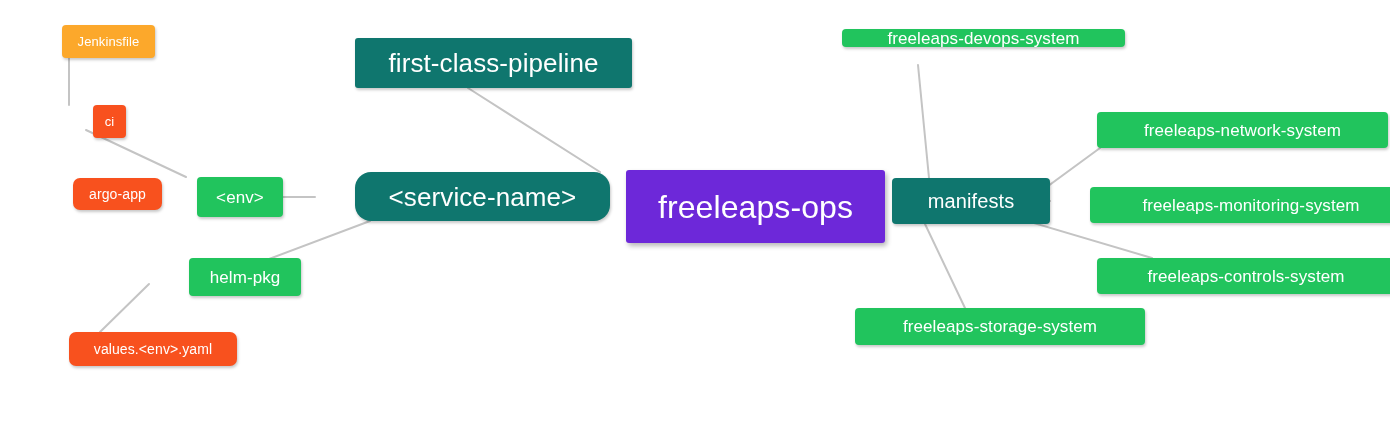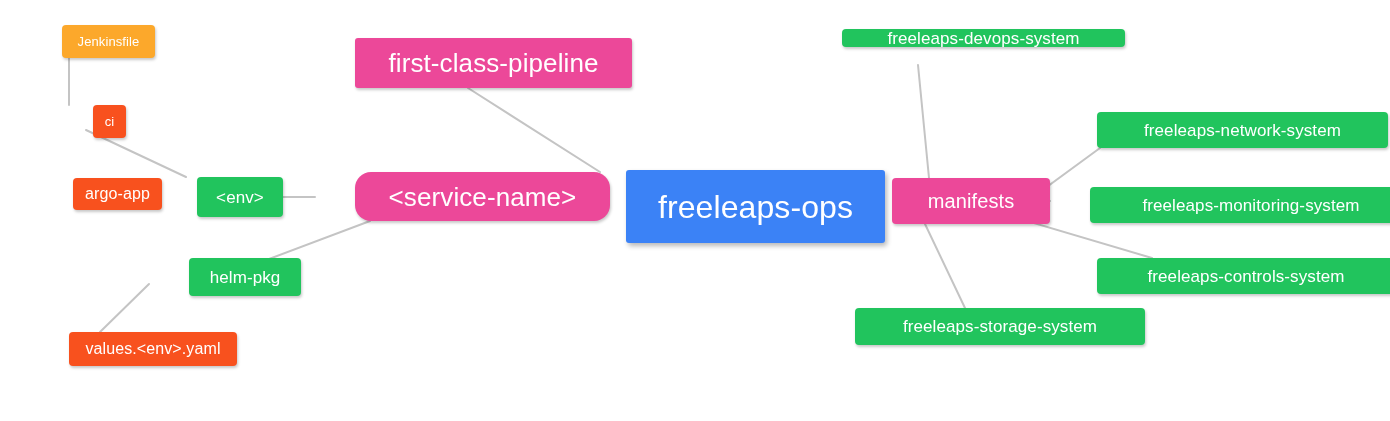--- a/index.html
+++ b/index.html
@@ -35,34 +35,34 @@
     color: #ffffff;
     white-space: nowrap;
     border-radius: 4px;
     box-shadow: 1px 2px 3px rgba(0,0,0,0.22);
     letter-spacing: 0.1px;
     line-height: 1;
     padding: 0 10px;
     margin-left: 40px;
   }
   .node.root {
-    background: #3b82f6;
+    background: #6d28d9;
     border-radius: 3px;
     font-size: 32px;
     box-shadow: 2px 3px 5px rgba(0,0,0,0.28);
   }
-  .node.blue   { background: #ec4899; }
+  .node.blue   { background: #0f766e; }
   .node.green  { background: #21c45d; }
   .node.orange { background: #fca82b; }
   .node.red    { background: #f8511e; }
 
   .node.lvl1  { font-size: 26px; border-radius: 3px; }
   .node.lvl2  { font-size: 20px; }
   .node.lvl3  { font-size: 17px; }
-  .node.lvl4  { font-size: 16px; }
+  .node.lvl4  { font-size: 14px; border-radius: 7px; }
   .node.tiny  { font-size: 13px; }
 </style>
 </head>
 <body>
 
 <div id="mindmap">
   <svg id="edge-layer" viewBox="0 0 1390 421" width="1390" height="421">
       <line x1="586" y1="206" x2="570" y2="197" stroke="#c4c4c4" stroke-width="2" stroke-linecap="round"></line>
       <line x1="600" y1="172" x2="468" y2="88" stroke="#c4c4c4" stroke-width="2" stroke-linecap="round"></line>
       <line x1="845" y1="206" x2="852" y2="201" stroke="#c4c4c4" stroke-width="2" stroke-linecap="round"></line>

